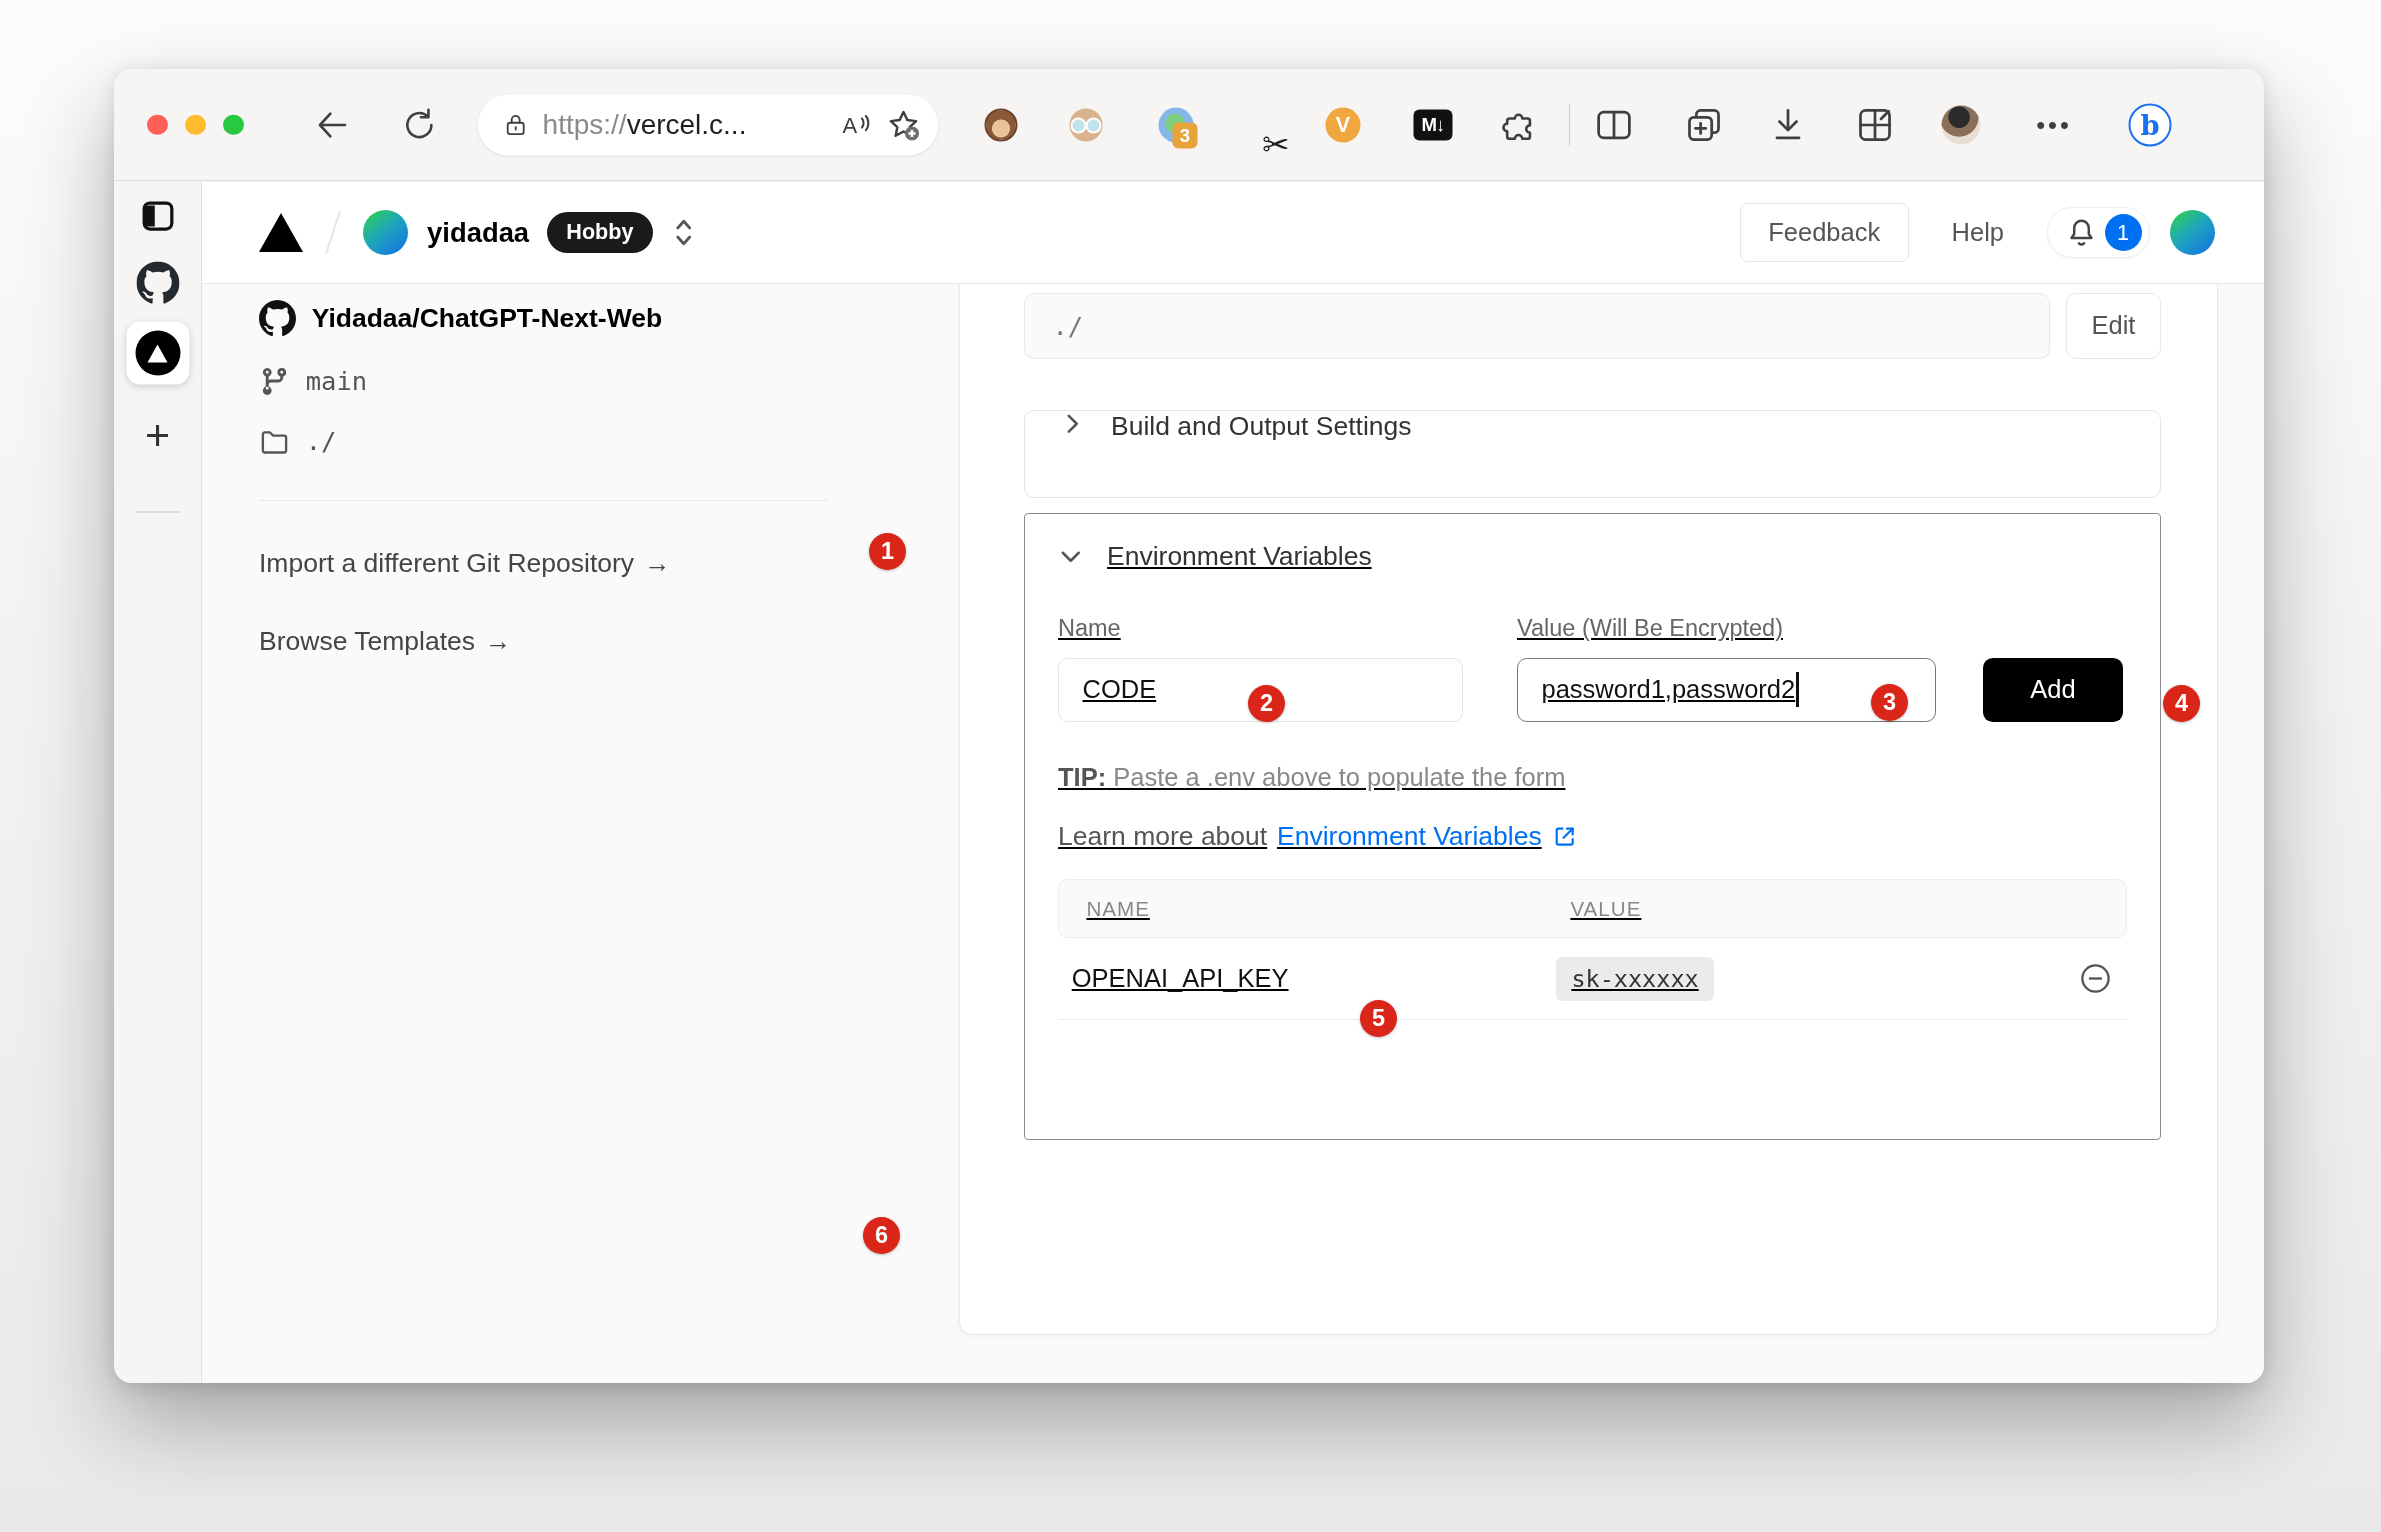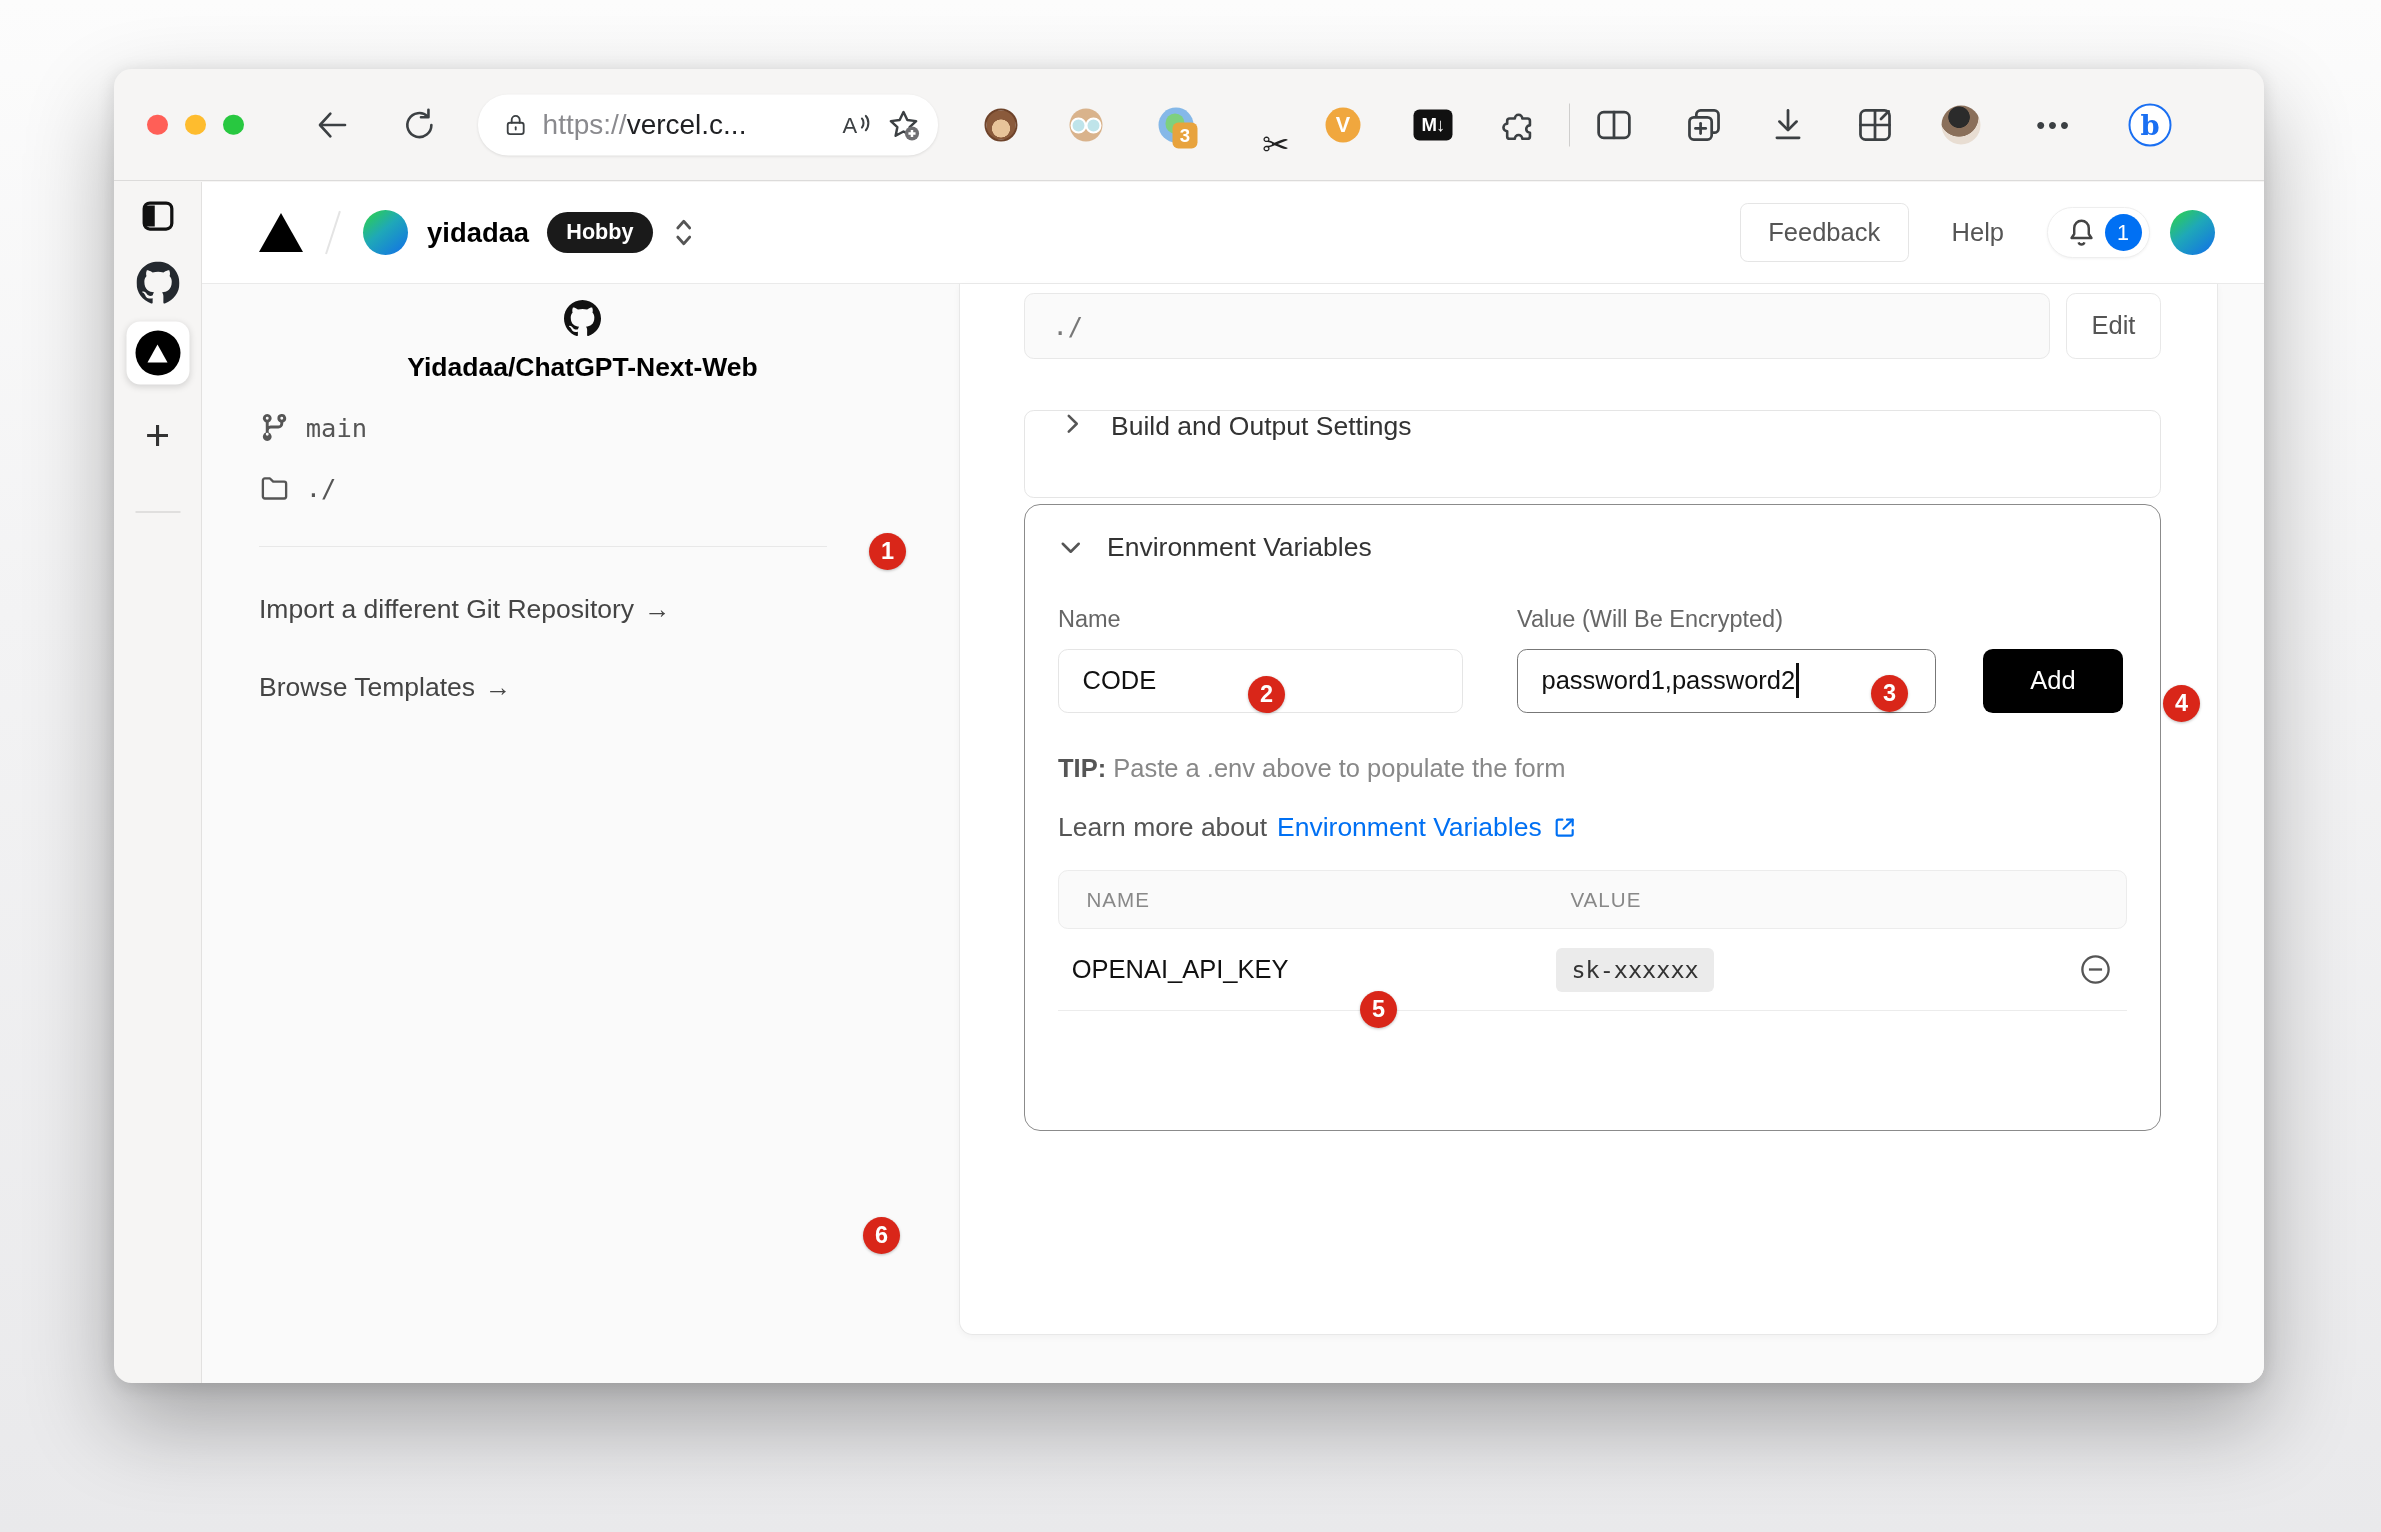--- a/index.html
+++ b/index.html
@@ -75,39 +75,39 @@
   .bellpill { display:flex; align-items:center; border:1px solid #eee; background:#fff; border-radius:979px;
               padding:5.9px 7.8px 5.9px 15.7px; gap:5.9px; box-shadow:0 1px 2.9px rgba(0,0,0,.05); }
   .notif { width:37px; height:37px; border-radius:50%; background:#0070f3; color:#fff; font-size:21.6px;
            display:flex; align-items:center; justify-content:center; }
 
   .vbody { position:relative; height:calc(100% - 102px); }
 
   
   .leftcol { position:absolute; left:57px; top:0; width:647px; }
   .lrow { display:flex; align-items:center; gap:15.7px; }
-  .repo { margin-top:15.7px; font-size:26.5px; font-weight:700; color:#000;flex-direction:column; }
+  .repo { margin-top:15.7px; font-size:26.5px; font-weight:700; color:#000; }
   .mono { font-family:"DejaVu Sans Mono",monospace; }
   .meta { margin-top:29px; font-size:25.5px; color:#555; }
   .ldivider { margin-top:43px; width:568px; height:1px; background:#e8e8e8; }
   .llink { margin-top:47px; font-size:26.5px; color:#444; cursor:pointer; }
   .llink .arr { margin-left:9.8px; }
 
   
   .card { position:absolute; left:757px; top:0; width:1259px; height:1051px; background:#fff;
           border:1px solid #e8e8e8; border-top:none; border-radius:0 0 13.7px 13.7px;
           box-shadow:0 2px 7.8px rgba(0,0,0,.04); padding:0 56px 0 64px; }
   .rootrow { margin-top:8.8px; display:flex; gap:15.7px; }
   .rootinput { flex:1; height:66px; background:#fafafa; border:1px solid #e8e8e8; border-radius:9.8px;
                display:flex; align-items:center; padding:0 27.4px; font-size:25.5px; color:#777; }
   .editbtn { width:95px; height:66px; background:#fff; border:1px solid #e8e8e8; border-radius:9.8px;
              display:flex; align-items:center; justify-content:center; font-size:25.5px; color:#555; }
   .buildbox { margin-top:51px; height:88px; border:1px solid #e5e5e5; border-radius:9.8px;
               display:flex; align-items:flex-start; padding-left:35px; gap:25.5px; font-size:26.5px; color:#333; }
-  .envbox { position:relative; margin-top:6px; height:627px; border:1px solid #8b8b8b; border-radius:16px; padding:0 33px; }
+  .envbox { position:relative; margin-top:15px; height:627px; border:1px solid #8b8b8b; border-radius:4px; padding:0 33px;text-decoration:underline; }
   .envhead { margin-top:27.4px; display:flex; align-items:center; gap:23.5px; font-size:26.5px; color:#333; }
   .formrow { display:flex; align-items:center; }
   .labels { margin-top:43px; }
   .flabel { font-size:23.5px; color:#666; }
   .w1 { width:405px; } .g1 { width:54px; } .w2 { width:419px; } .g2 { width:47px; } .w3 { width:140px;text-align:center; }
   .inputs { margin-top:15.7px; }
   .tinput { position:relative; height:64px; border:1px solid #e5e5e5; border-radius:9.8px; background:#fff;
             display:flex; align-items:center; padding:0 23.5px; font-size:25.5px; color:#111; }
   .tinput.focused { border:1.5px solid #777; }
   .caret { display:inline-block; width:2.9px; height:35px; background:#111; margin-left:1px; }

